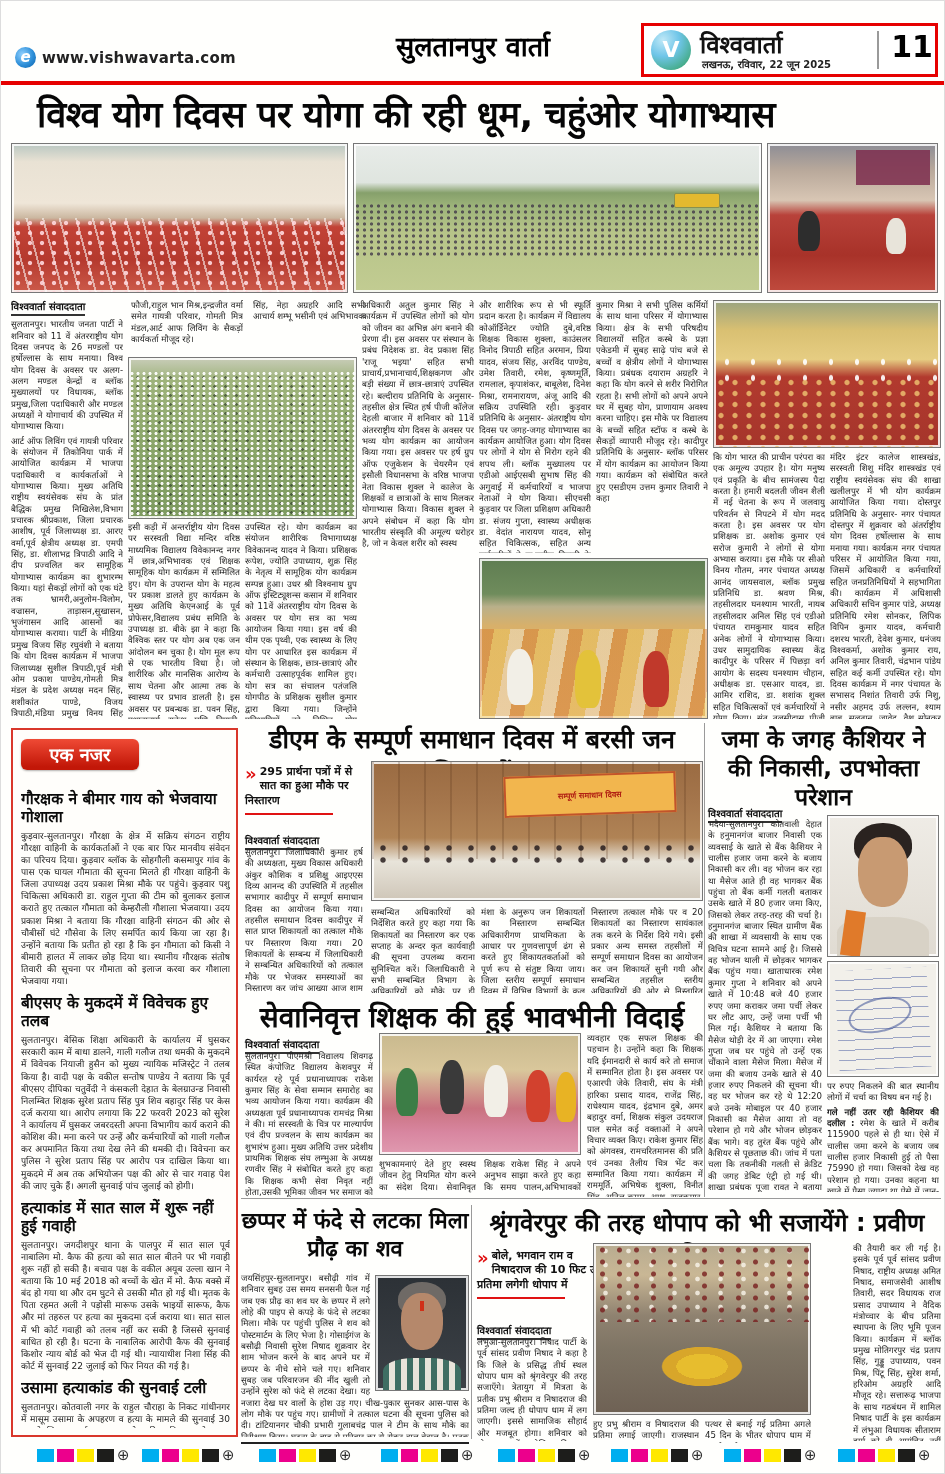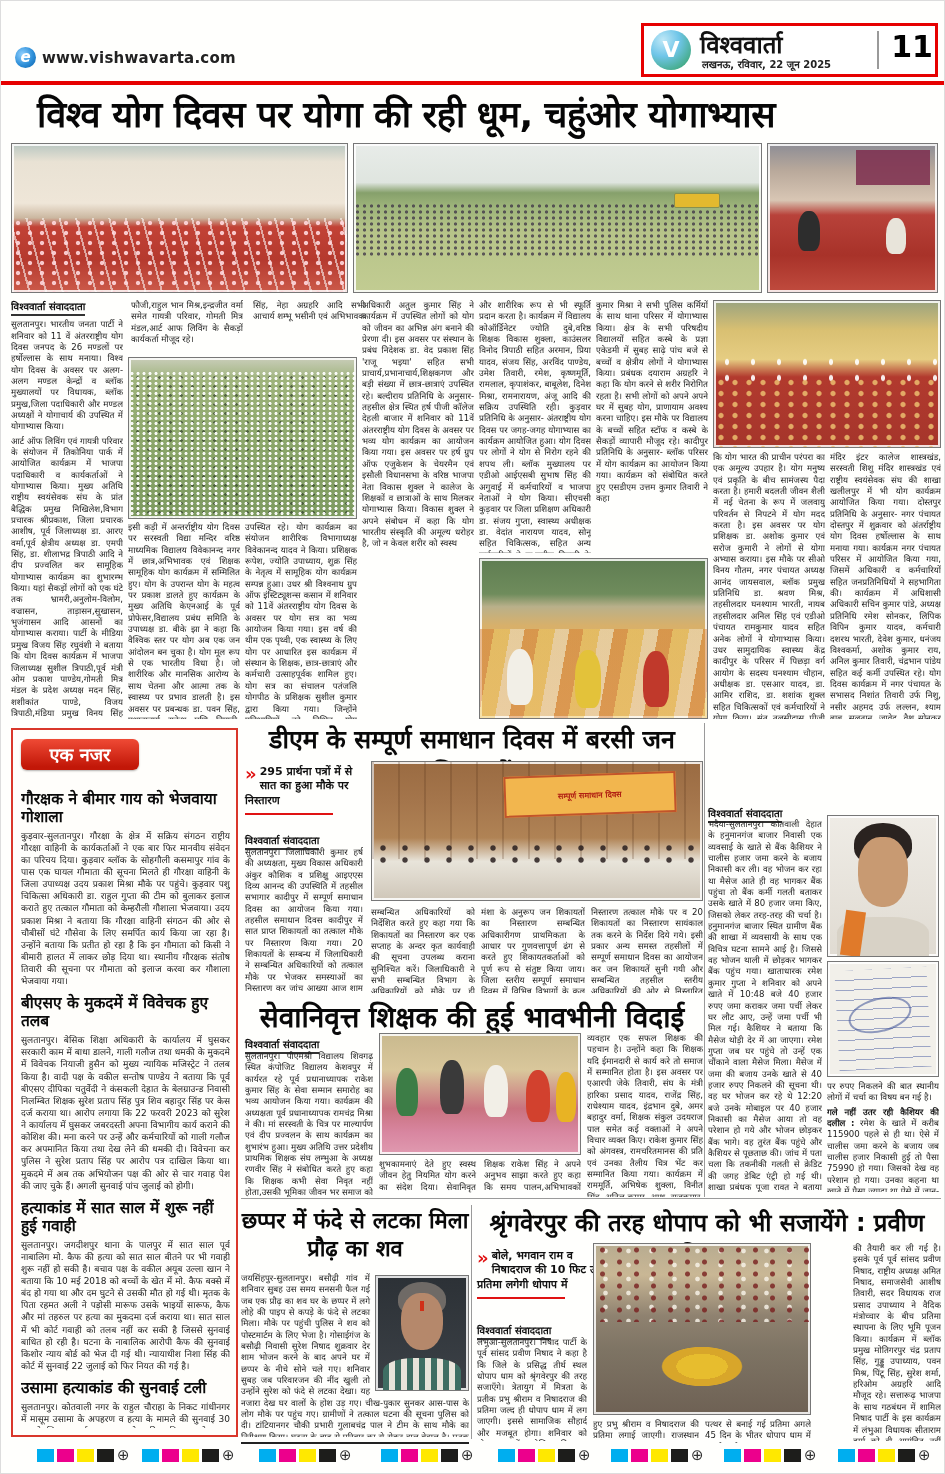--- a/index.html
+++ b/index.html
@@ -120,20 +120,21 @@
 </style>
 </head>
 <body>
 
 <div class="page">
 
   <div class="abs site">
     <span class="site-icon">e</span>
     <span class="site-label">www.vishwavarta.com</span>
   </div>
+  <div class="abs section-title">सुलतानपुर वार्ता</div>
   <div class="abs brandbox">
     <span class="brand-logo">V</span>
     <span class="brand-name">विश्ववार्ता</span>
     <span class="brand-date">लखनऊ,  रविवार, 22 जून 2025</span>
     <span class="brand-div"></span>
     <span class="page-num">11</span>
   </div>
   <div class="abs red-rule"></div>
 
   <div class="abs lead-head">विश्व योग दिवस पर योगा की रही धूम, चहुंओर योगाभ्यास</div>
@@ -226,20 +227,21 @@
     <span class="fg" style="left:8%;top:28%;width:22px;height:48px;background:#3c7d46;"></span>
     <span class="fg" style="left:30%;top:22%;width:24px;height:54px;background:#3a3a3a;"></span>
     <span class="fg" style="left:52%;top:26%;width:24px;height:52px;background:#f2efe7;"></span>
     <span class="fg" style="left:73%;top:30%;width:24px;height:52px;background:#d2412e;"></span>
     <span class="fg" style="left:88%;top:32%;width:20px;height:50px;background:#e8b324;"></span>
   </div>
   <div class="col" style="left:378px;top:1158px;width:202px;height:38px;column-count:2;column-gap:8px;">शुभकामनाएं देते हुए स्वस्थ जीवन हेतु नियमित योग करने का संदेश दिया। सेवानिवृत शिक्षक राकेश सिंह ने अपने अनुभव साझा करते हुए कहा कि समय पालन,अभिभावकों का विश्वास और बच्चों से मित्रवत</div>
   <div class="col" style="left:586px;top:1032px;width:116px;height:164px;">व्यवहार एक सफल शिक्षक की पहचान है। उन्होंने कहा कि शिक्षक यदि ईमानदारी से कार्य करे तो समाज में सम्मानित होता है। इस अवसर पर एआरपी जेके तिवारी, संघ के मंत्री हारिका प्रसाद यादव, राजेंद्र सिंह, राधेश्याम यादव, इंद्रभान दुबे, अमर बहादुर वर्मा, शिक्षक संकुल उदयराज पाल समेत कई वक्ताओं ने अपने विचार व्यक्त किए। राकेश कुमार सिंह को अंगवस्त्र, रामचरितमानस की प्रति एवं उनका तैलीय चित्र भेंट कर सम्मानित किया गया। कार्यक्रम में राममूर्ति, अभिषेक शुक्ला, विनीत सिंह, अनिल कुमार, आशु, राजकुमार, अशोल सिंह, मृदुला यादव सहित तमाम शिक्षक,अभिभावक एवं गणमान्य नागरिक मौजूद रहे। कार्यक्रम का संचालन कवि हरिनाथ शुक्ला ने किया।</div>
 
   <div class="abs vrule" style="left:703px;top:722px;height:474px;"></div>
+  <div class="h-mid" style="left:707px;top:724px;width:231px;font-size:23px;line-height:1.25;">जमा के जगह कैशियर ने की निकासी, उपभोक्ता परेशान</div>
   <div class="abs" style="left:707px;top:801px;">
     <span class="byline">विश्ववार्ता संवाददाता</span>
   </div>
   <div class="col" style="left:707px;top:818px;width:114px;height:373px;">भदैया-सुलतानपुर। कोतवाली देहात के हनुमानगंज बाजार निवासी एक व्यवसाई के खाते से बैंक कैशियर ने चालीस हजार जमा करने के बजाय निकासी कर ली। वह भोजन कर रहा था मैसेज आते ही वह भागकर बैंक पहुंचा तो बैंक कर्मी गलती बताकर उसके खाते में 80 हजार जमा किए, जिसको लेकर तरह-तरह की चर्चा है। हनुमानगंज बाजार स्थित ग्रामीण बैंक की शाखा में व्यवसायी के साथ एक विचित्र घटना सामने आई है। जिससे वह भोजन थाली में छोड़कर भागकर बैंक पहुंच गया। खाताधारक रमेश कुमार गुप्ता ने शनिवार को अपने खाते में 10:48 बजे 40 हजार रुपए जमा कराकर जमा पर्ची लेकर घर लौट आए, उन्हें जमा पर्ची भी मिल गई। कैशियर ने बताया कि मैसेज थोड़ी देर में आ जाएगा। रमेश गुप्ता जब घर पहुंचे तो उन्हें एक चौंकाने वाला मैसेज मिला। मैसेज में जमा की बजाय उनके खाते से 40 हजार रुपए निकलने की सूचना थी। वह घर भोजन कर रहे थे 12:20 बजे उनके मोबाइल पर 40 हजार निकासी का मैसेज आया तो वह परेशान हो गये और भोजन छोड़कर बैंक भागे। वह तुरंत बैंक पहुंचे और कैशियर से पूछताछ की। जांच में पता चला कि तकनीकी गलती से क्रेडिट की जगह डेबिट एंट्री हो गई थी। शाखा प्रबंधक पूजा रावत ने बताया कि गलती को तुरंत सुधार दिया गया है। 12:48 पर उनके खाते में चालीस-चालीस हजार रुपए दो बार जमा कर 80 हजार रुपये जमा करने का मैसेज आया है। इस घटना के बाद से बैंक में जमा पर्ची</div>
   <div class="ph ph-portrait" style="left:826px;top:814px;width:112px;height:142px;">
     <span class="hair"></span>
     <span class="face"></span>
     <span class="torso"></span>
     <span class="scarf"></span>
   </div>

